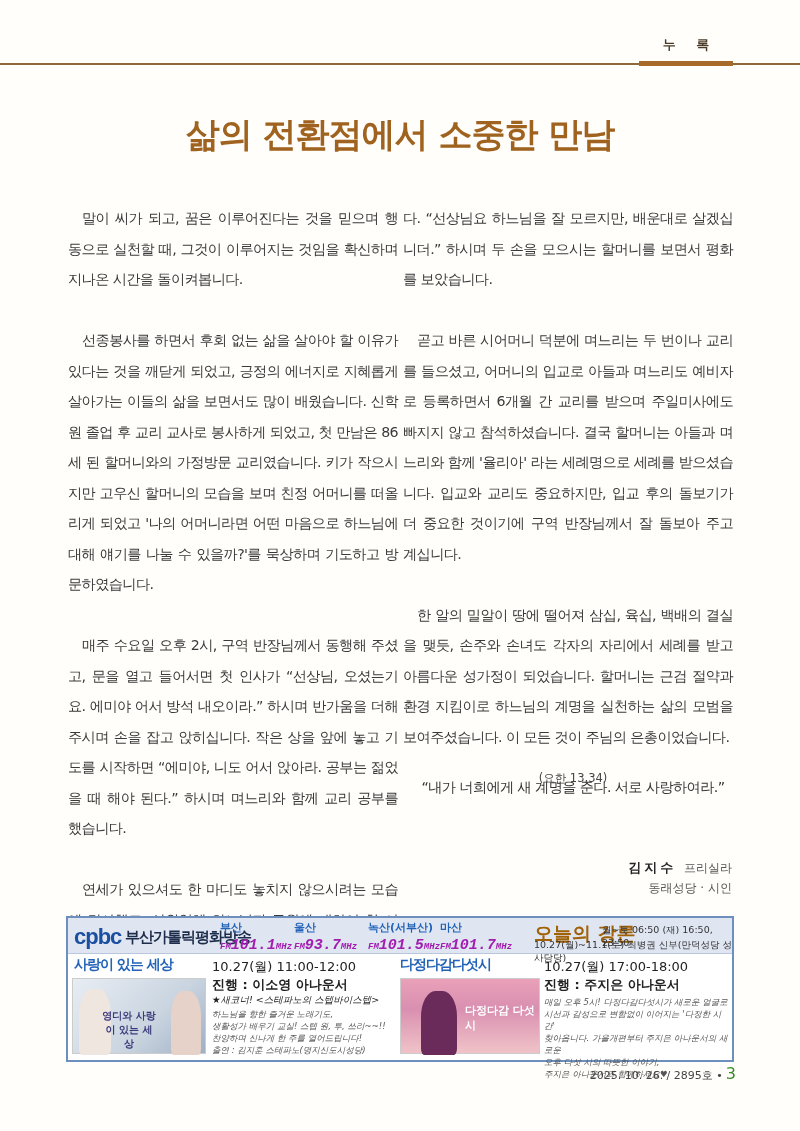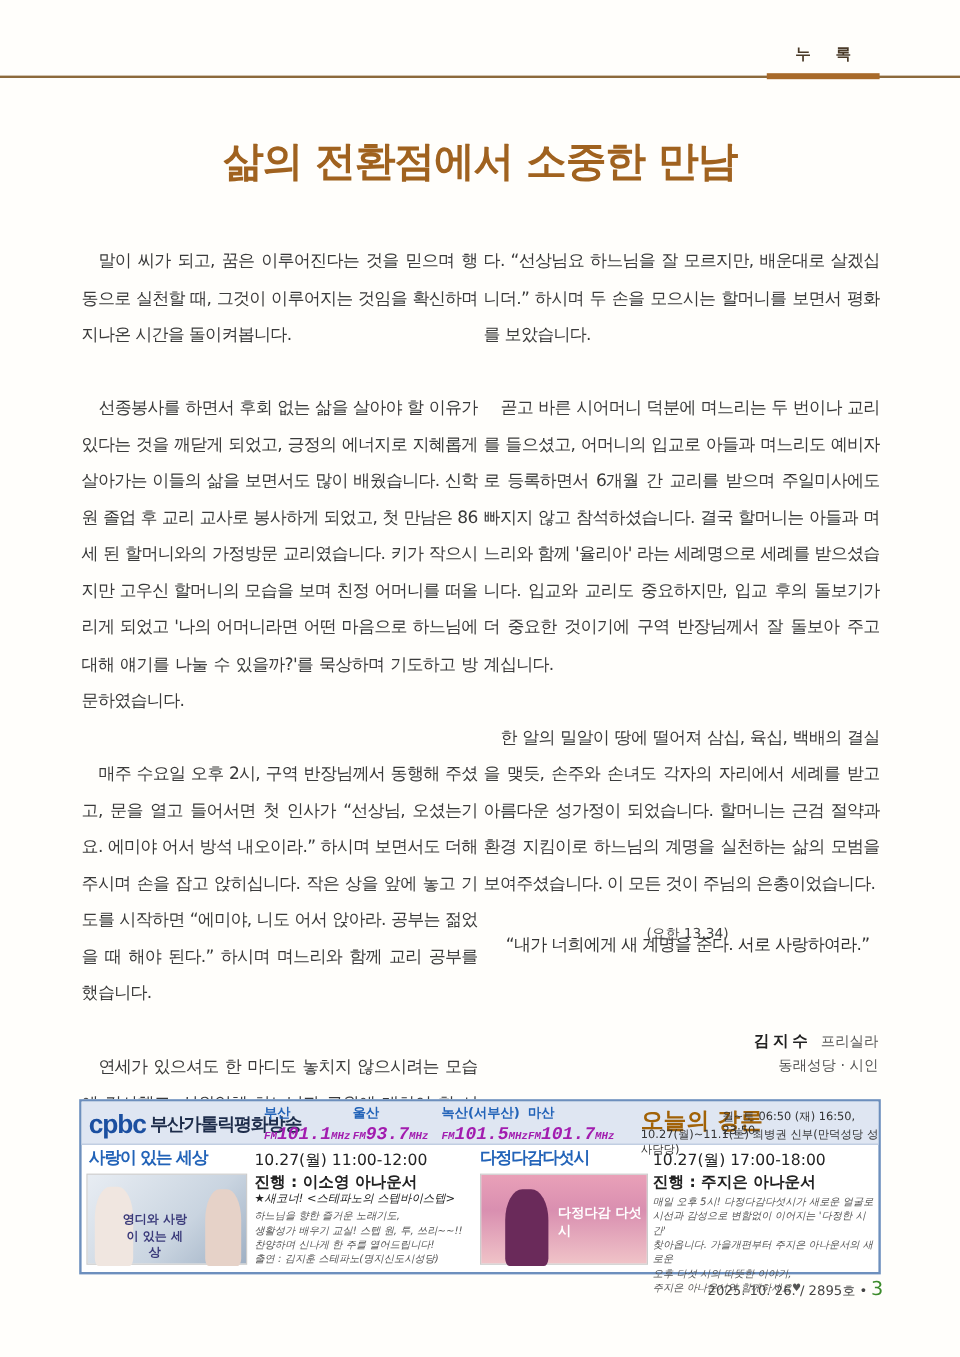--- a/index.html
+++ b/index.html
@@ -57,21 +57,21 @@
 
 <div class="section-label">누 록</div>
 <div class="header-line"></div>
 <div class="header-bar"></div>
 
 <h1 class="title">삶의 전환점에서 소중한 만남</h1>
 
 <div class="col col-left">
   <p>말이 씨가 되고, 꿈은 이루어진다는 것을 믿으며 행동으로 실천할 때, 그것이 이루어지는 것임을 확신하며 지나온 시간을 돌이켜봅니다.</p>
   <p>선종봉사를 하면서 후회 없는 삶을 살아야 할 이유가 있다는 것을 깨닫게 되었고, 긍정의 에너지로 지혜롭게 살아가는 이들의 삶을 보면서도 많이 배웠습니다. 신학원 졸업 후 교리 교사로 봉사하게 되었고, 첫 만남은 86세 된 할머니와의 가정방문 교리였습니다. 키가 작으시지만 고우신 할머니의 모습을 보며 친정 어머니를 떠올리게 되었고 '나의 어머니라면 어떤 마음으로 하느님에 대해 얘기를 나눌 수 있을까?'를 묵상하며 기도하고 방문하였습니다.</p>
-  <p>매주 수요일 오후 2시, 구역 반장님께서 동행해 주셨고, 문을 열고 들어서면 첫 인사가 “선상님, 오셨는기요. 에미야 어서 방석 내오이라.” 하시며 보면서도 더해 주시며 손을 잡고 앉히십니다. 작은 상을 앞에 놓고 기도를 시작하면 “에미야, 니도 어서 앉아라. 공부는 젊었을 때 해야 된다.” 하시며 며느리와 함께 교리 공부를 했습니다.</p>
+  <p>매주 수요일 오후 2시, 구역 반장님께서 동행해 주셨고, 문을 열고 들어서면 첫 인사가 “선상님, 오셨는기요. 에미야 어서 방석 내오이라.” 하시며 반가움을 더해 주시며 손을 잡고 앉히십니다. 작은 상을 앞에 놓고 기도를 시작하면 “에미야, 니도 어서 앉아라. 공부는 젊었을 때 해야 된다.” 하시며 며느리와 함께 교리 공부를 했습니다.</p>
   <p>연세가 있으셔도 한 마디도 놓치지 않으시려는 모습에 감사했고, 삼위일체 하느님과 구원에 대하여 한 시간 공부하고, 한 시간은 할머니의 얘기도 들으며 선조들의 순교신앙 얘기도 나누며 이야기꽃을 피웠습니</p>
 </div>
 
 <div class="col col-right">
   <p class="noindent">다. “선상님요 하느님을 잘 모르지만, 배운대로 살겠십니더.” 하시며 두 손을 모으시는 할머니를 보면서 평화를 보았습니다.</p>
   <p>곧고 바른 시어머니 덕분에 며느리는 두 번이나 교리를 들으셨고, 어머니의 입교로 아들과 며느리도 예비자로 등록하면서 6개월 간 교리를 받으며 주일미사에도 빠지지 않고 참석하셨습니다. 결국 할머니는 아들과 며느리와 함께 '율리아' 라는 세례명으로 세례를 받으셨습니다. 입교와 교리도 중요하지만, 입교 후의 돌보기가 더 중요한 것이기에 구역 반장님께서 잘 돌보아 주고 계십니다.</p>
   <p>한 알의 밀알이 땅에 떨어져 삼십, 육십, 백배의 결실을 맺듯, 손주와 손녀도 각자의 자리에서 세례를 받고 아름다운 성가정이 되었습니다. 할머니는 근검 절약과 환경 지킴이로 하느님의 계명을 실천하는 삶의 모범을 보여주셨습니다. 이 모든 것이 주님의 은총이었습니다.</p>
 </div>
 
 <div class="quote">“내가 너희에게 새 계명을 준다. 서로 사랑하여라.”</div>

